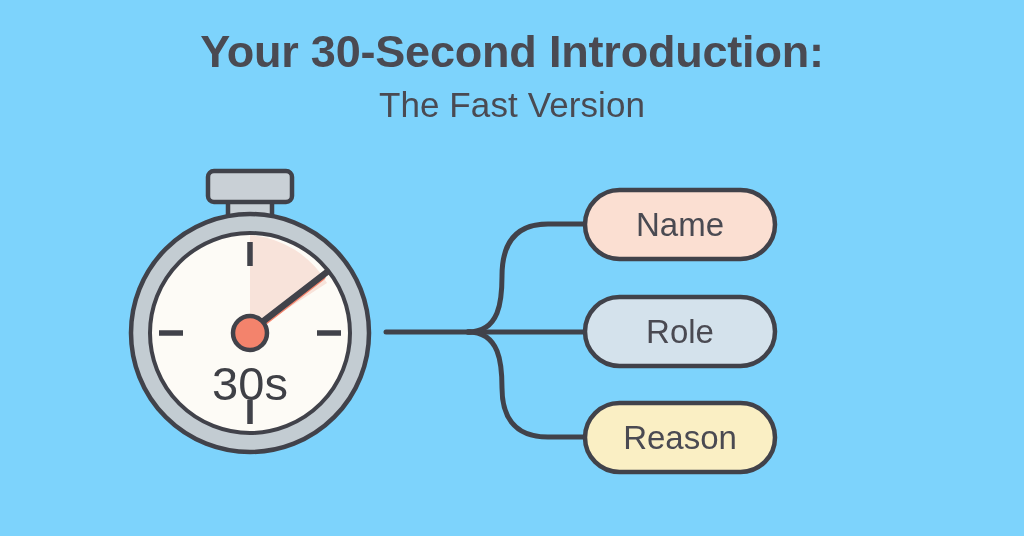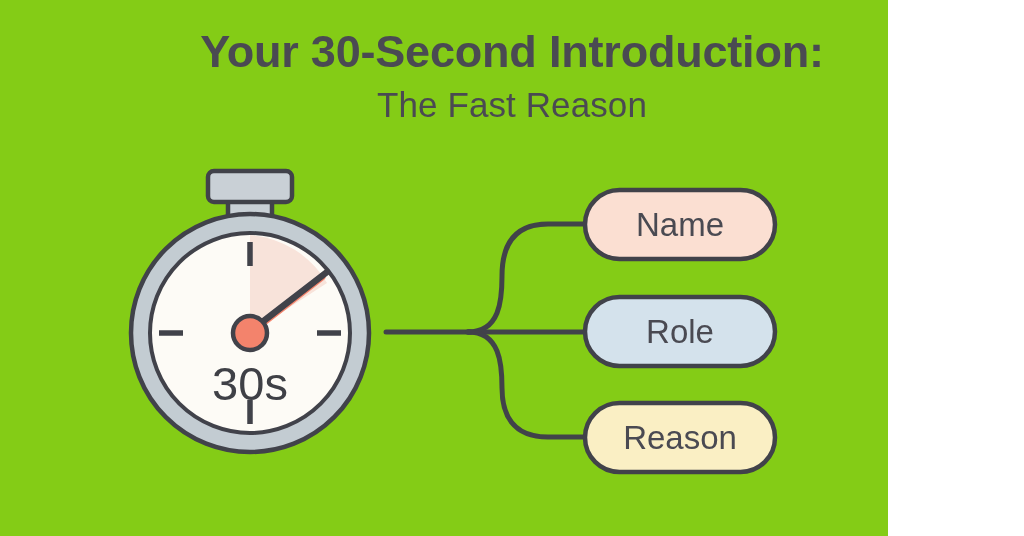--- a/index.html
+++ b/index.html
@@ -8,23 +8,23 @@
     padding: 0;
   }
   body {
     width: 1024px;
     height: 536px;
     overflow: hidden;
     font-family: "Liberation Sans", sans-serif;
   }
   #slide {
     position: relative;
-    width: 888px;
+    width: 1024px;
     height: 536px;
-    background: #84cc16;
+    background: #7dd3fc;
   }
   #slide svg.layer {
     position: absolute;
     inset: 0;
     width: 1024px;
     height: 536px;
     display: block;
   }
   .headings {
     position: absolute;
@@ -69,21 +69,21 @@
     fill: none;
   }
 </style>
 </head>
 <body>
 
 <div id="slide">
 
   <div class="headings">
     <div class="title-main">Your 30-Second Introduction:</div>
-    <div class="title-sub">The Fast Reason</div>
+    <div class="title-sub">The Fast Version</div>
   </div>
 
   <svg class="layer" viewBox="0 0 1024 536">
 
     <g>
 
       <rect x="228" y="190" width="44" height="30" rx="3" fill="#C9D0D6" stroke="#41424A" stroke-width="4.5"></rect>
 
       <rect x="208" y="171" width="84" height="31" rx="6" fill="#C9D0D6" stroke="#41424A" stroke-width="4.5"></rect>
 

